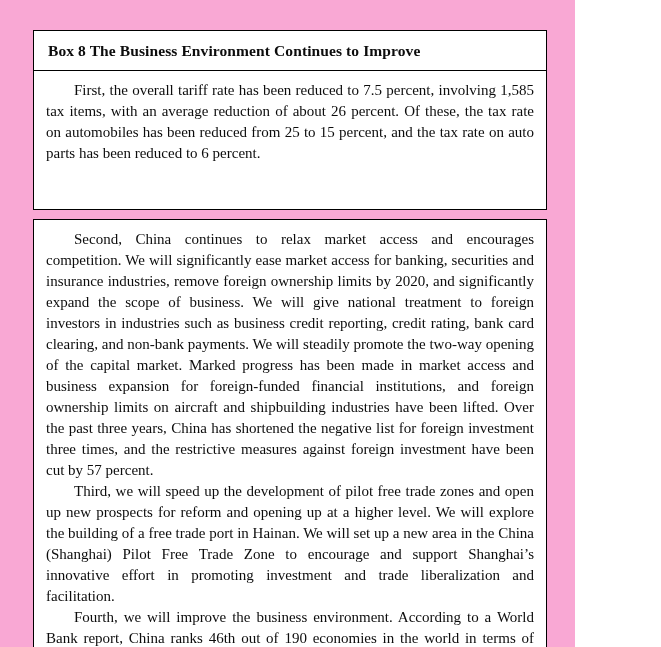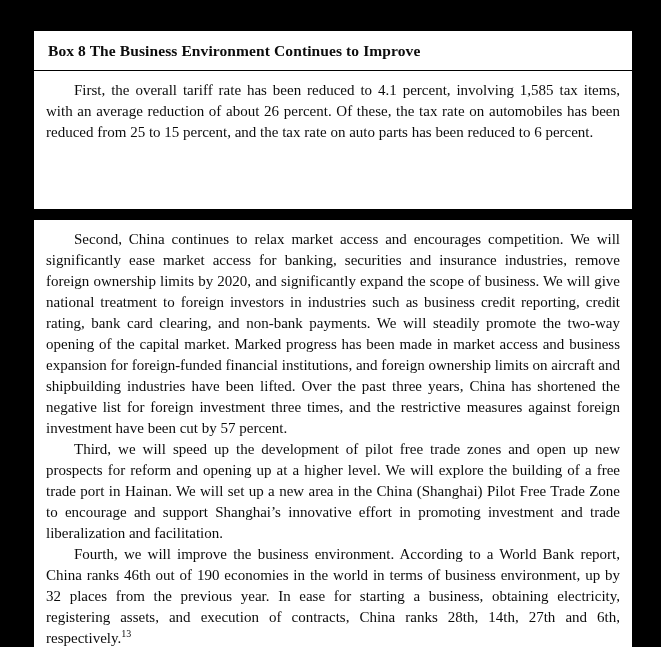--- a/index.html
+++ b/index.html
@@ -2,23 +2,23 @@
 <html><head>
 <meta charset="utf-8">
 <style>
   html, body {
     margin: 0;
     padding: 0;
     background: #ffffff;
   }
   .page {
     position: relative;
-    width: 661px;
+    width: 575px;
     height: 647px;
-    background: #000000;
+    background: #f9a8d4;
     font-family: "Liberation Serif", "DejaVu Serif", serif;
     color: #0c0c0c;
     overflow: hidden;
   }
   .box {
     box-sizing: border-box;
     border: 1.5px solid #000000;
     background: #ffffff;
     margin-left: 33px;
     margin-right: 28px;
@@ -57,21 +57,21 @@
   }
 </style>
 </head>
 <body>
 
 <div class="page">
 
   <section class="box box-1">
     <header class="box-title">Box 8 The Business Environment Continues to Improve</header>
     <div class="box-body">
-      <p class="para">First, the overall tariff rate has been reduced to 4.1 percent, involving 1,585 tax items, with an average reduction of about 26 percent. Of these, the tax rate on automobiles has been reduced from 25 to 15 percent, and the tax rate on auto parts has been reduced to 6 percent.</p>
+      <p class="para">First, the overall tariff rate has been reduced to 7.5 percent, involving 1,585 tax items, with an average reduction of about 26 percent. Of these, the tax rate on automobiles has been reduced from 25 to 15 percent, and the tax rate on auto parts has been reduced to 6 percent.</p>
     </div>
   </section>
 
   <section class="box box-2">
     <div class="box-body">
       <p class="para">Second, China continues to relax market access and encourages competition. We will significantly ease market access for banking, securities and insurance industries, remove foreign ownership limits by 2020, and significantly expand the scope of business. We will give national treatment to foreign investors in industries such as business credit reporting, credit rating, bank card clearing, and non-bank payments. We will steadily promote the two-way opening of the capital market. Marked progress has been made in market access and business expansion for foreign-funded financial institutions, and foreign ownership limits on aircraft and shipbuilding industries have been lifted. Over the past three years, China has shortened the negative list for foreign investment three times, and the restrictive measures against foreign investment have been cut by 57 percent.</p>
       <p class="para">Third, we will speed up the development of pilot free trade zones and open up new prospects for reform and opening up at a higher level. We will explore the building of a free trade port in Hainan. We will set up a new area in the China (Shanghai) Pilot Free Trade Zone to encourage and support Shanghai’s innovative effort in promoting investment and trade liberalization and facilitation.</p>
       <p class="para"><span>Fourth, we will improve the business environment. According to a World Bank report, China ranks 46th out of 190 economies in the world in terms of business environment, up by 32 places from the previous year. In ease for starting a business, obtaining electricity, registering assets, and execution of contracts, China ranks 28th, 14th, 27th and 6th, respectively.</span><sup class="fn">13</sup></p>
     </div>
   </section>

